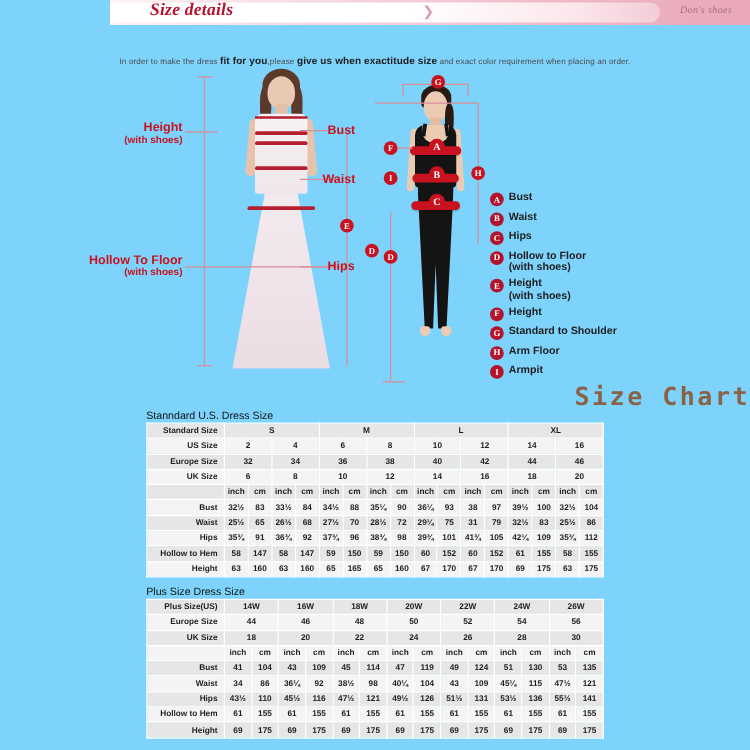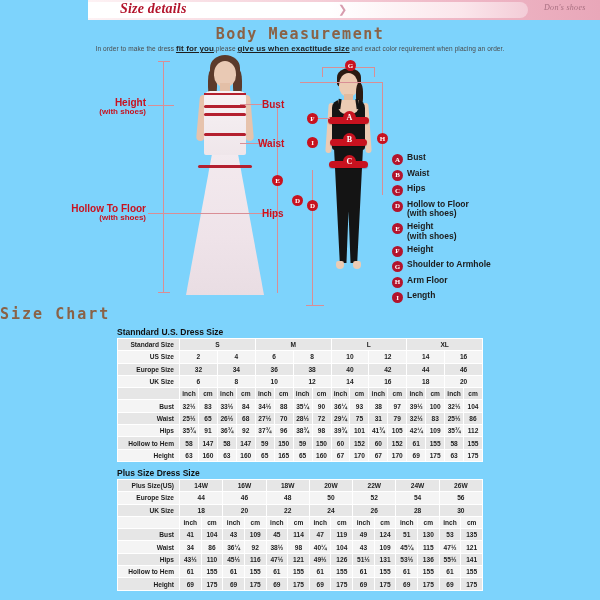--- a/index.html
+++ b/index.html
@@ -44,27 +44,27 @@
     text-align: center;
     font-family: "DejaVu Sans Mono", monospace;
     font-size: 15px; font-weight: bold;
     color: #8a6246; letter-spacing: 1.5px;
   }
   .intro {
     position: absolute; left: 0; top: 44px; width: 600px;
     text-align: center; font-size: 6.5px; color: #4a4a4a;
     letter-spacing: .1px;
   }
-  .intro b { font-size: 8px; color: #1d1d1d; text-decoration: underline; }
+  .intro b { font-size: 8px; color: #1d1d1d; }
 
   .size-chart-title {
     position: absolute; left: 0; top: 305px; width: 600px;
-    text-align: left;
+    text-align: right;
     font-family: "DejaVu Sans Mono", monospace;
-    font-size: 15px; font-weight: bold;
+    font-size: 20px; font-weight: bold;
     color: #8a6246; letter-spacing: 2px;
   }
 
   
   .figures { position: absolute; left: 0; top: 55px; width: 600px; height: 248px; }
 
   
   .dress-fig { position: absolute; left: 178px; top: 0px; width: 100px; height: 240px; }
   .dress-head {
     position: absolute; left: 36px; top: 6px; width: 22px; height: 26px;
@@ -161,21 +161,21 @@
     display:flex; align-items:center; justify-content:center;
     font-family: "Liberation Serif", serif; margin-top: 1px;
   }
   .legend-row .lt {
     font-size: 8.5px; color: #1d1d1d; line-height: 1.12; font-weight: 600;
   }
   .legend-row .lt .sub { display: block; }
 
   
   .tbl-caption {
-    position: absolute; font-size: 8.5px; color: #111; font-weight: 700;
+    position: absolute; font-size: 8.5px; color: #111; font-weight: 400;
   }
   table.sz {
     position: absolute; border-collapse: collapse;
     font-size: 6.6px; color: #1d1d1d; table-layout: fixed;
   }
   table.sz td, table.sz th {
     border: 1px solid #ffffff;
     text-align: center; padding: 0;
     height: 12.3px; font-weight: 600;
   }
@@ -188,21 +188,20 @@
 
 <div id="page">
 
   <div class="banner">
     <div class="banner-inner"></div>
     <div class="banner-title">Size details</div>
     <div class="banner-chev">❯</div>
     <div class="brand-logo">Don's shoes</div>
   </div>
 
-  <div class="body-measure-title">Body Measurement</div>
   <div class="intro">
     <span>In order to make the dress </span><b>fit for you</b><span>,please </span><b>give us when exactitude size</b><span> and exact color requirement when placing an order.</span>
   </div>
 
   <div class="figures">
 
     <div class="dress-fig">
       <div class="dress-hair"></div>
       <div class="dress-hair2"></div>
       <div class="dress-hair3"></div>
@@ -307,29 +306,29 @@
           <span>Height</span>
           <span class="sub">(with shoes)</span>
         </span>
       </div>
       <div class="legend-row">
         <span class="lb">F</span>
         <span class="lt">Height</span>
       </div>
       <div class="legend-row">
         <span class="lb">G</span>
-        <span class="lt">Shoulder to Armhole</span>
+        <span class="lt">Standard to Shoulder</span>
       </div>
       <div class="legend-row">
         <span class="lb">H</span>
         <span class="lt">Arm Floor</span>
       </div>
       <div class="legend-row">
         <span class="lb">I</span>
-        <span class="lt">Length</span>
+        <span class="lt">Armpit</span>
       </div>
     </div>
   </div>
 
   <div class="size-chart-title">Size Chart</div>
 
   <div class="tbl-caption" style="left:117px; top:327px;">Stanndard U.S. Dress Size</div>
   <table class="sz" id="std-table" style="left:117px; top:338px; width:366px;">
       <tbody>
         <tr>

